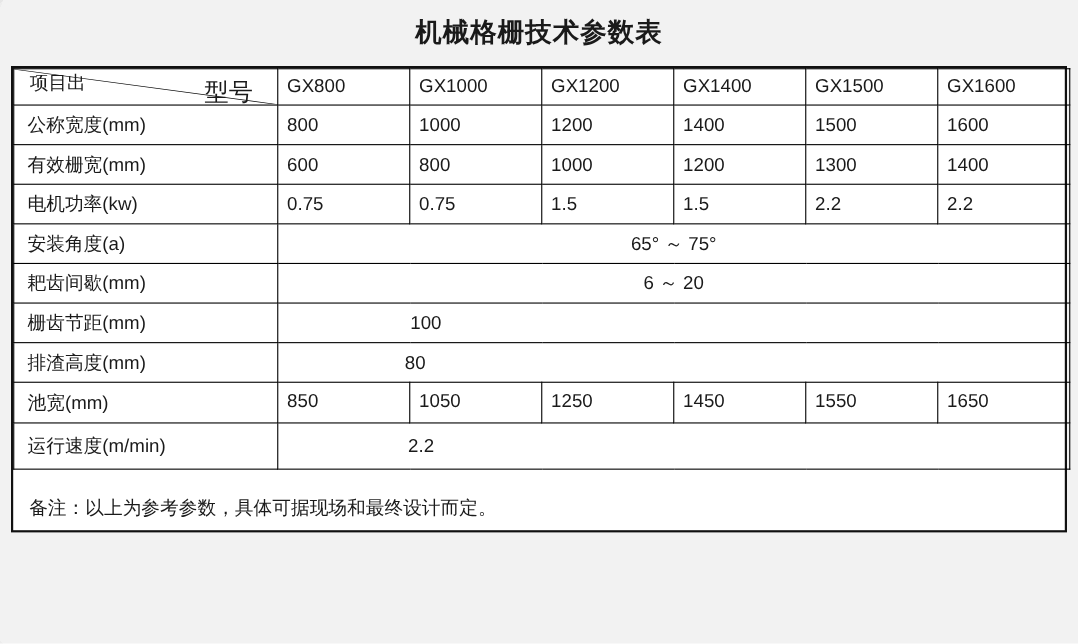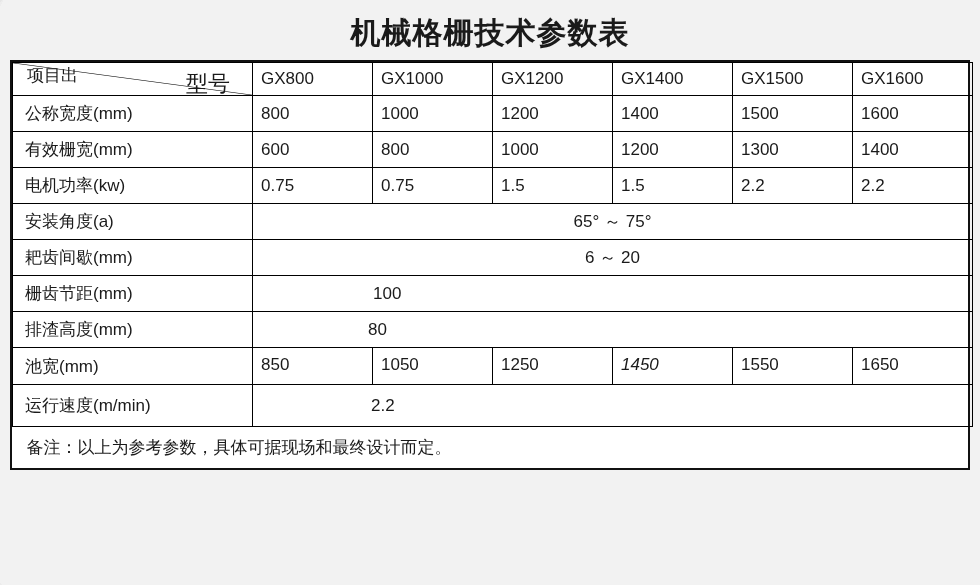--- a/index.html
+++ b/index.html
@@ -26,21 +26,21 @@
     pointer-events: none;
   }
   .page {
     position: relative;
     width: 980px;
     height: 585px;
     box-sizing: border-box;
   }
   .doc-title {
     text-align: center;
-    font-size: 30px;
+    font-size: 24px;
     font-weight: bold;
     color: #1a1a1a;
     padding-top: 13px;
     letter-spacing: 1px;
     font-family: "Liberation Sans", sans-serif;
   }
   .table-wrap {
     position: absolute;
     left: 10px;
     top: 60px;
@@ -189,30 +189,30 @@
         <tr>
           <td class="label">排渣高度(mm)</td>
           <td class="merged" colspan="6" style="text-align:left; padding-left:115px;">80</td>
         </tr>
 
         <tr>
           <td class="label tall" style="vertical-align:top; padding-top:7px;">池宽(mm)</td>
           <td class="cell-val tall" style="vertical-align:top; padding-top:7px;">850</td>
           <td class="cell-val tall" style="vertical-align:top; padding-top:7px;margin-left:34px;">1050</td>
           <td class="cell-val tall" style="vertical-align:top; padding-top:7px;">1250</td>
-          <td class="cell-val tall" style="vertical-align:top; padding-top:7px;font-style:italic;">1450</td>
+          <td class="cell-val tall" style="vertical-align:top; padding-top:7px;">1450</td>
           <td class="cell-val tall" style="vertical-align:top; padding-top:7px;">1550</td>
           <td class="cell-val tall" style="vertical-align:top; padding-top:7px;margin-top:12px;">1650</td>
         </tr>
 
         <tr>
           <td class="label" style="height:42px;">运行速度(m/min)</td>
           <td class="merged" colspan="6" style="text-align:left; padding-left:118px; height:42px;">2.2</td>
         </tr>
 
         <tr class="note-row">
-          <td colspan="7" style="border:none; border-top:1px solid #000; padding:9px 12px 9px 14px; height:auto;">备注：以上为参考参数，具体可据现场和最终设计而定。</td>
+          <td colspan="7" style="border:none; border-top:1px solid #000; padding:23px 12px 9px 14px; height:auto;">备注：以上为参考参数，具体可据现场和最终设计而定。</td>
         </tr>
       </tbody>
     </table>
   </div>
 
 </div>
 
 </body></html>

